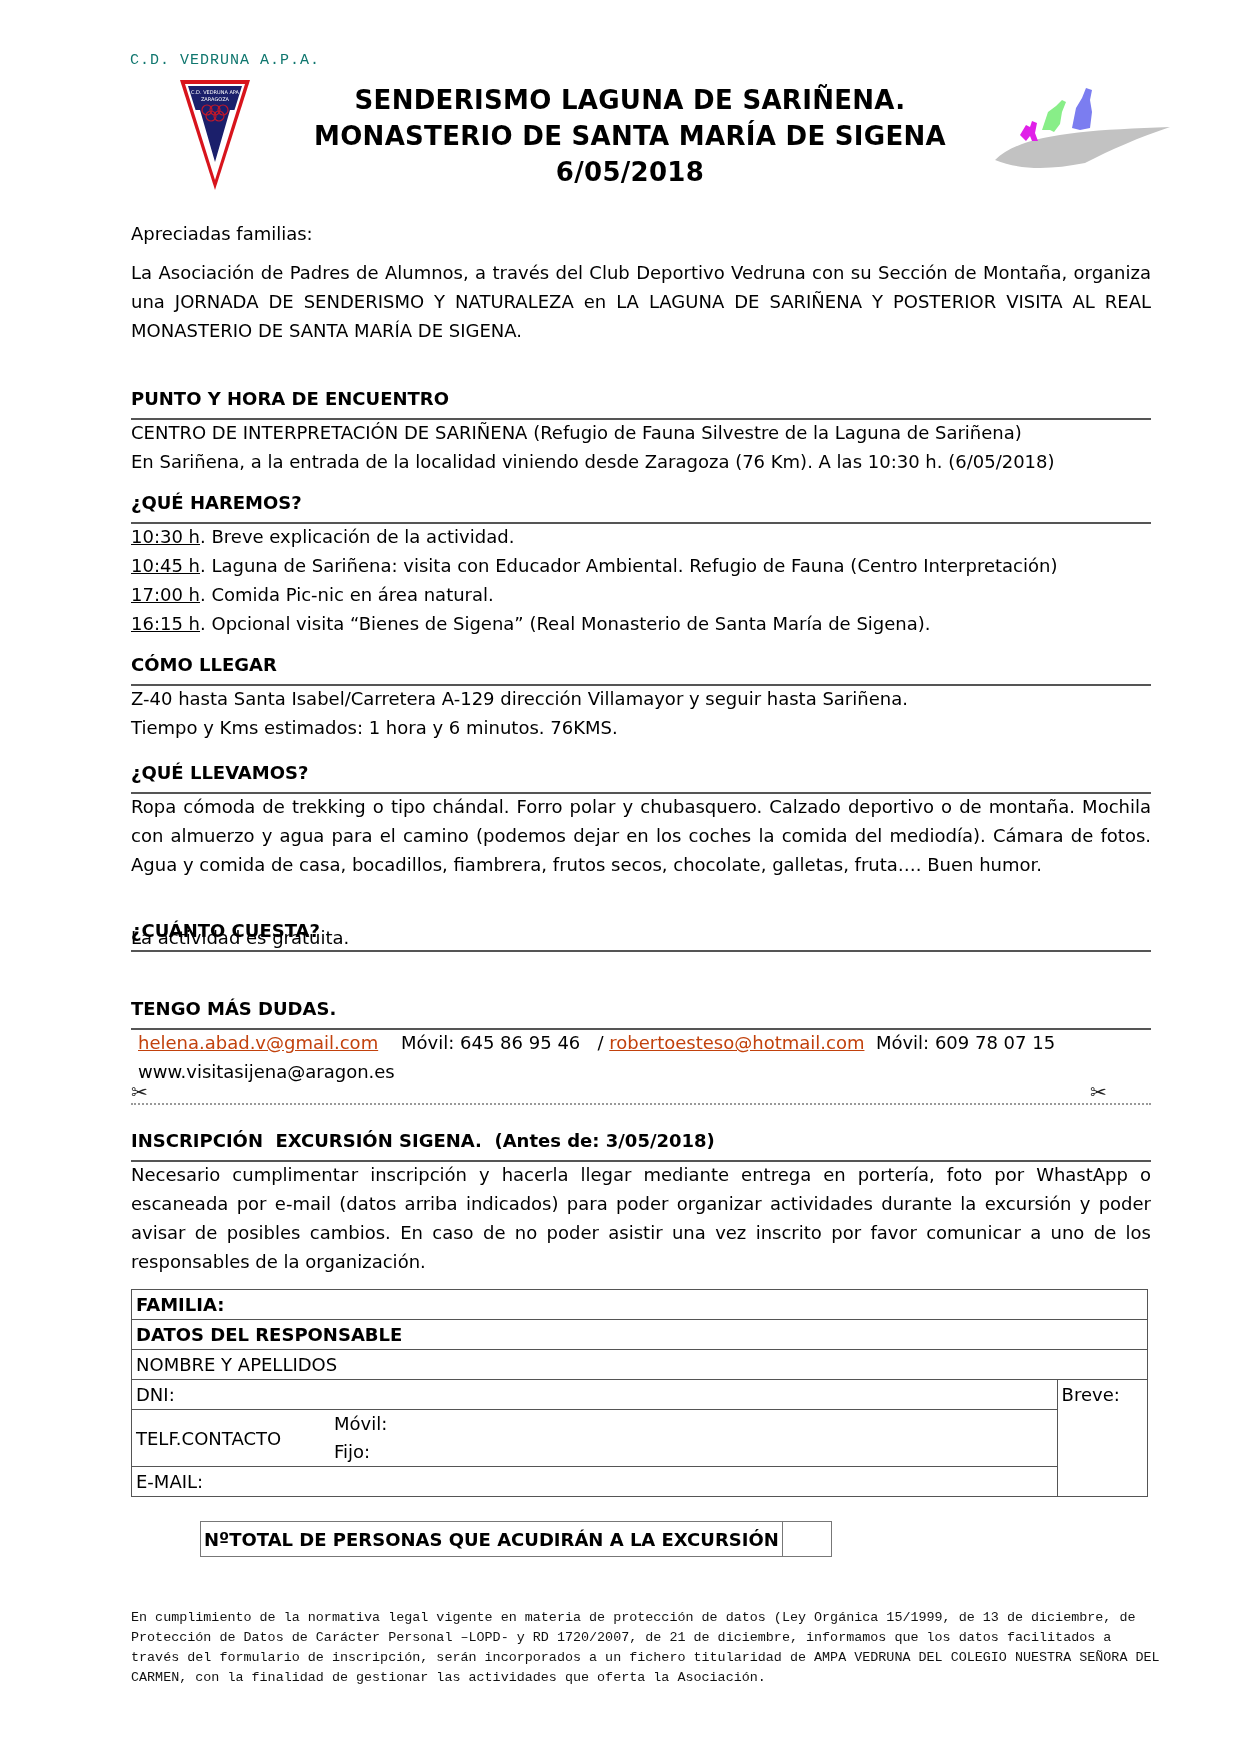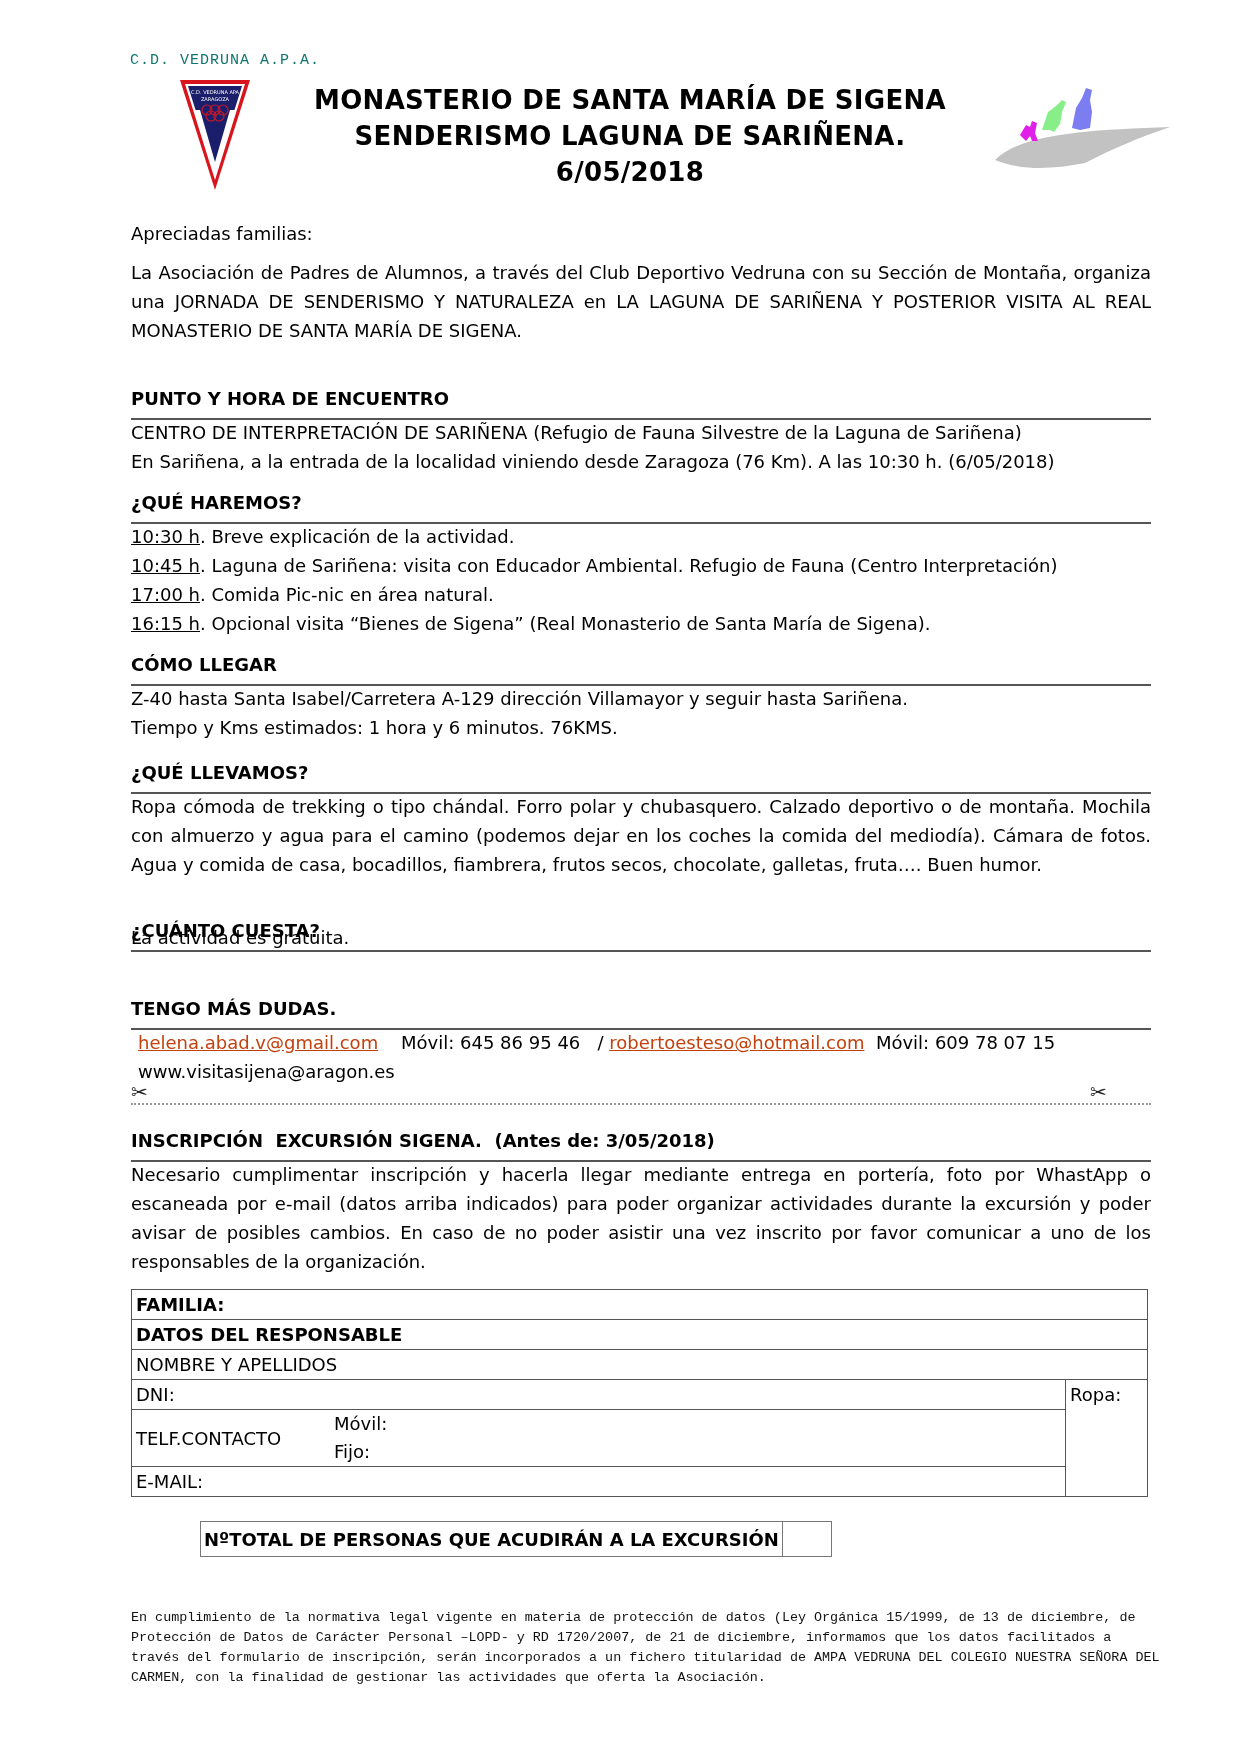--- a/index.html
+++ b/index.html
@@ -39,22 +39,22 @@
   <g fill="none" stroke="#c0182a" stroke-width="1.2">
     <circle cx="27" cy="30" r="5"></circle>
       <circle cx="35" cy="30" r="5"></circle>
       <circle cx="43" cy="30" r="5"></circle>
     <circle cx="31" cy="36" r="5"></circle>
       <circle cx="39" cy="36" r="5"></circle>
   </g>
 </svg>
 
 <div class="abs title">
+  <div>SENDERISMO LAGUNA DE SARIÑENA.</div>
   <div>MONASTERIO DE SANTA MARÍA DE SIGENA</div>
-  <div>SENDERISMO LAGUNA DE SARIÑENA.</div>
   <div>6/05/2018</div>
 </div>
 
 <svg class="abs hikers" viewBox="0 0 200 100">
   <path d="M5,85 C30,60 90,55 180,52 C150,62 120,75 95,88 C60,95 30,95 5,85 Z" fill="#c2c2c2"></path>
   <path d="M30,60 l6,-10 l4,2 l2,-6 l5,2 l-2,10 l3,8 l-6,0 l-2,-5 l-4,5 z" fill="#e020e8"></path>
   <path d="M52,55 l6,-18 l8,-6 l6,-6 l4,2 l-4,10 l-2,12 l-6,8 l-4,-2 z" fill="#88ee88"></path>
   <path d="M82,53 l4,-20 l6,-10 l4,-10 l6,2 l-2,10 l2,12 l-2,16 l-10,2 z" fill="#7b7df0"></path>
 </svg>
 
@@ -111,21 +111,21 @@
         <td colspan="3" class="bold">FAMILIA:</td>
       </tr>
   <tr>
         <td colspan="3" class="bold">DATOS DEL RESPONSABLE</td>
       </tr>
   <tr>
         <td colspan="3">NOMBRE Y APELLIDOS</td>
       </tr>
   <tr>
     <td colspan="2" style="width:730px;">DNI:</td>
-    <td rowspan="3" style="vertical-align:top; padding-top:4px;">Ropa:</td>
+    <td rowspan="3" style="vertical-align:top; padding-top:4px;">Breve:</td>
   </tr>
   <tr>
     <td style="height:56px; width:190px; border-right:none;">TELF.CONTACTO</td>
     <td style="border-left:none; line-height:28px;">
       <div>Móvil:</div>
       <div>Fijo:</div>
     </td>
   </tr>
   <tr>
         <td colspan="2">E-MAIL:</td>

